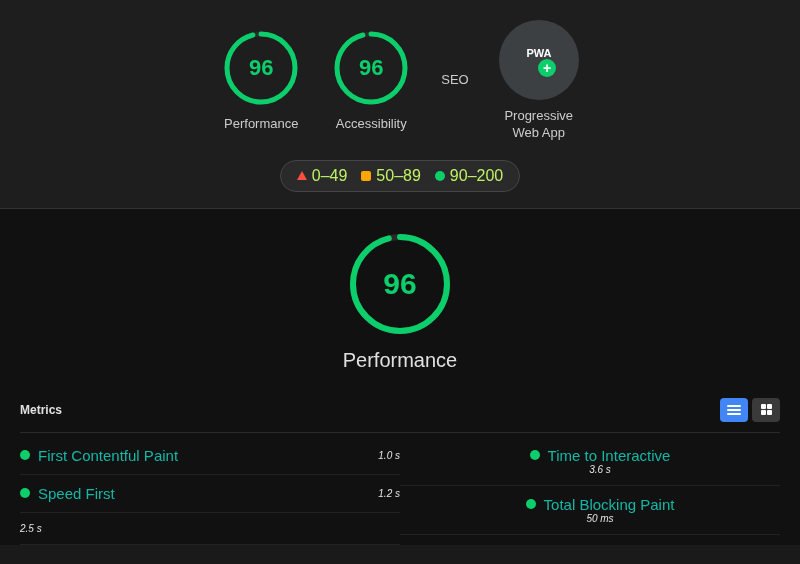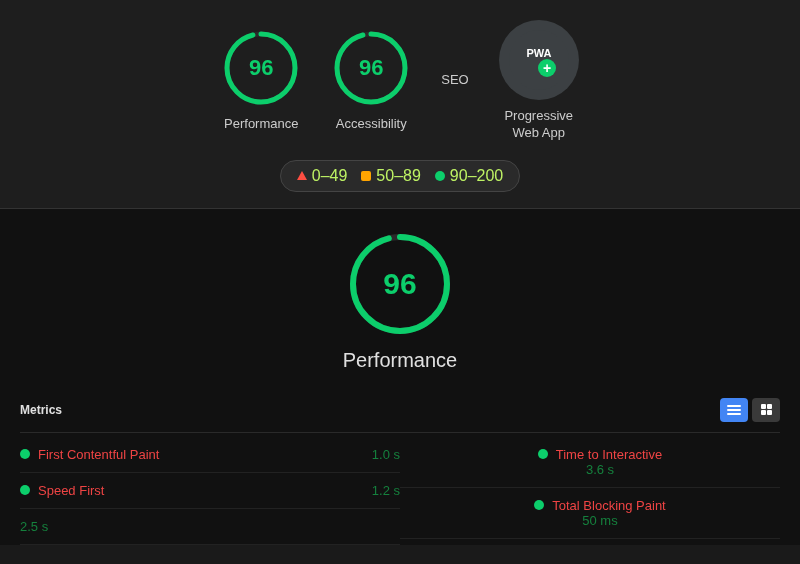--- a/index.html
+++ b/index.html
@@ -259,28 +259,29 @@
 
     .metric-dot {
       width: 10px;
       height: 10px;
       background: #0cce6b;
       border-radius: 50%;
       flex-shrink: 0;
     }
 
     .metric-name {
-      font-size: 13px;
-      color: #ef4444;
+      font-size: 15px;
+      color: #14b8a6;
     }
 
     .metric-value {
-      font-size: 13px;
-      color: #15803d;
+      font-size: 10px;
+      color: #e5e5e5;
       font-weight: 500;
+      font-style: italic;
     }
 
     .metric-row-right {
       padding-left: 20px;
       flex-direction: column;
     }
   </style>
 </head>
 <body>
 

